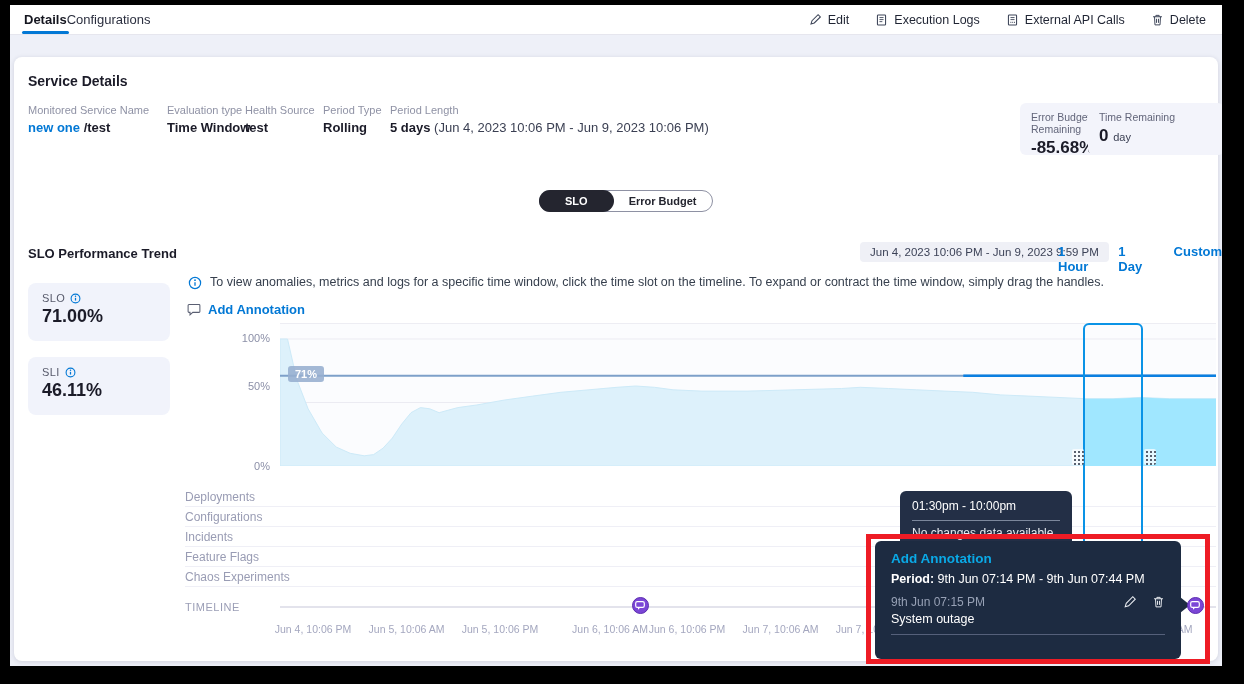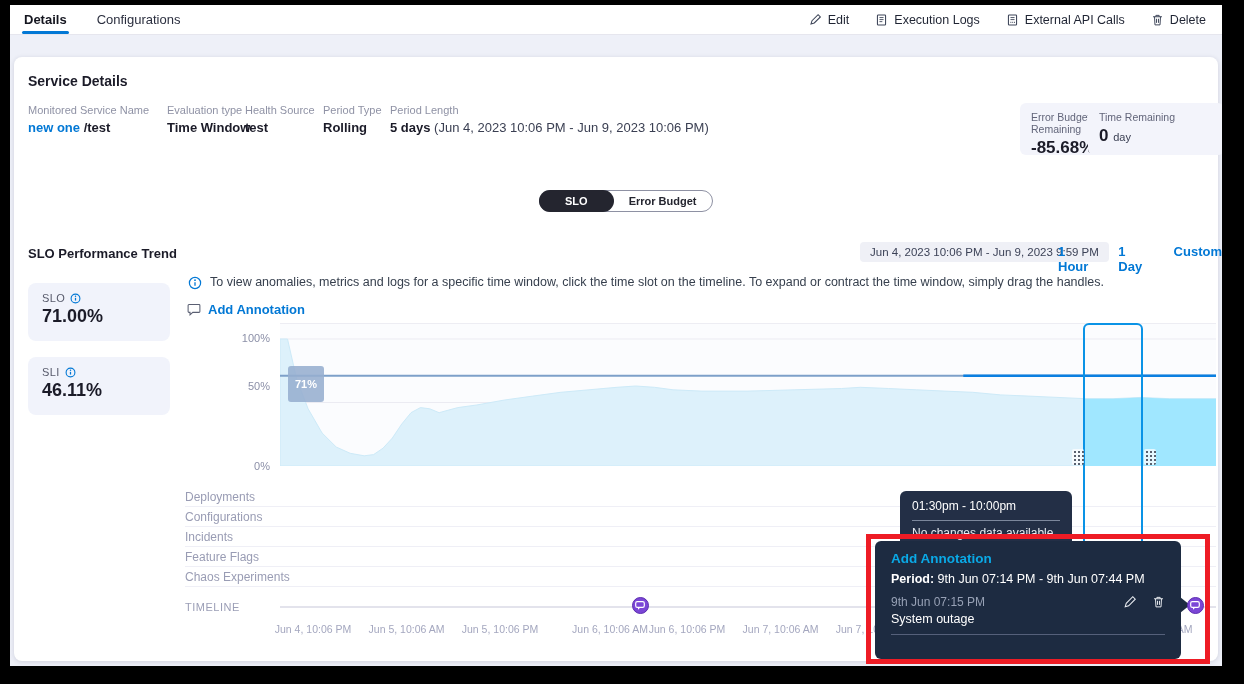--- a/index.html
+++ b/index.html
@@ -1,21 +1,21 @@
 <!DOCTYPE html>
 <html><head>
 <meta charset="utf-8">
 <style>
   * { margin:0; padding:0; box-sizing:border-box; }
   html,body { width:1244px; height:684px; background:#000; font-family:"Liberation Sans", sans-serif; overflow:hidden; }
   .page { position:absolute; left:10px; top:5px; width:1212px; height:661px; background:#eef0f8; overflow:hidden; }
 
   
   .tabbar { position:absolute; left:0; top:0; width:100%; height:30px; background:#fff; border-bottom:1px solid #e6e6ee; display:flex; justify-content:space-between; align-items:center; padding:0 16px 0 14px; z-index:2; }
-  .tabs { display:flex; gap:30px; height:100%; align-items:center; }
+  .tabs { display:flex; height:100%; align-items:center; }
   .tab { font-size:13px; color:#2b2f3f; cursor:pointer; position:relative; height:100%; display:flex; align-items:center; }
   .tab.active { font-weight:700; color:#14151f; }
   .tab.active::after { content:""; position:absolute; left:-2px; right:-2px; bottom:0; height:3px; background:#0278d5; border-radius:2px; }
   .actions { display:flex; gap:26px; align-items:center; }
   .actions .abtn { display:flex; align-items:center; gap:6px; font-size:12.5px; color:#1f2433; background:none; border:none; cursor:pointer; font-family:inherit;text-align:center; }
   .actions .abtn svg { color:#3d4558; }
 
   
   .card { position:absolute; left:4px; top:52px; right:4px; bottom:5px; background:#fff; border-radius:8px; box-shadow:0 1px 5px rgba(25,30,60,.14); }
 
@@ -56,21 +56,21 @@
   .kpi { position:absolute; left:18px; width:142px; height:58px; background:#f1f3fb; border-radius:8px; padding:9px 14px; z-index:3; }
   .kpi.slo { top:278px; } .kpi.sli { top:352px; }
   .kpi .klabel { font-size:11px; color:#575a6b; letter-spacing:.4px; display:flex; gap:5px; align-items:center; }
   .kpi .klabel svg { color:#0278d5; }
   .kpi .kval { font-size:18px; font-weight:700; color:#1b1b28; margin-top:2px; }
 
   
   .ylabel { position:absolute; width:42px; text-align:right; left:218px; font-size:11px; color:#8c90a8; z-index:3; }
   #plot { position:absolute; left:270px; top:318px; width:936px; height:143px; background:#fbfcfe; z-index:2; }
   #plot svg { position:absolute; left:0; top:0; }
-  .target-badge { position:absolute; left:8px; top:43px; background:rgba(150,174,207,.88); color:#fff; font-size:11px; font-weight:700; padding:12px 7px; border-radius:3px; z-index:3; }
+  .target-badge { position:absolute; left:8px; top:43px; background:rgba(150,174,207,.88); color:#fff; font-size:11px; font-weight:700; padding:2px 7px; border-radius:3px; z-index:3; }
 
   .selection { position:absolute; left:1073px; top:318px; width:60px; height:240px; border:2px solid #0a93e6; border-radius:6px 6px 0 0; z-index:4; }
   .handle { position:absolute; top:444px; width:12px; height:16px; border-radius:2px; background-color:rgba(255,255,255,.72); background-image:radial-gradient(circle,#59616f 1.1px,transparent 1.3px); background-size:4px 4px; background-position:1px 1px; cursor:ew-resize; z-index:5; }
   .h-left { left:1062px; } .h-right { left:1134px; }
 
   .catrow { position:absolute; left:175px; width:1031px; height:20px; border-bottom:1px solid #efeff6; z-index:2; }
   .catrow span { font-size:12px; color:#999cb4; line-height:19px; }
   .timeline-label { position:absolute; left:175px; top:596px; font-size:11px; letter-spacing:.5px; color:#9b9eb6; z-index:2; }
   .timeline-line { position:absolute; left:270px; top:601px; width:936px; height:2px; background:#e3e3ec; z-index:2; }
   .marker { position:absolute; width:17px; height:17px; border-radius:50%; background:#7b46d6; border:1.5px solid #5c2db0; display:flex; align-items:center; justify-content:center; cursor:pointer; z-index:8; }

